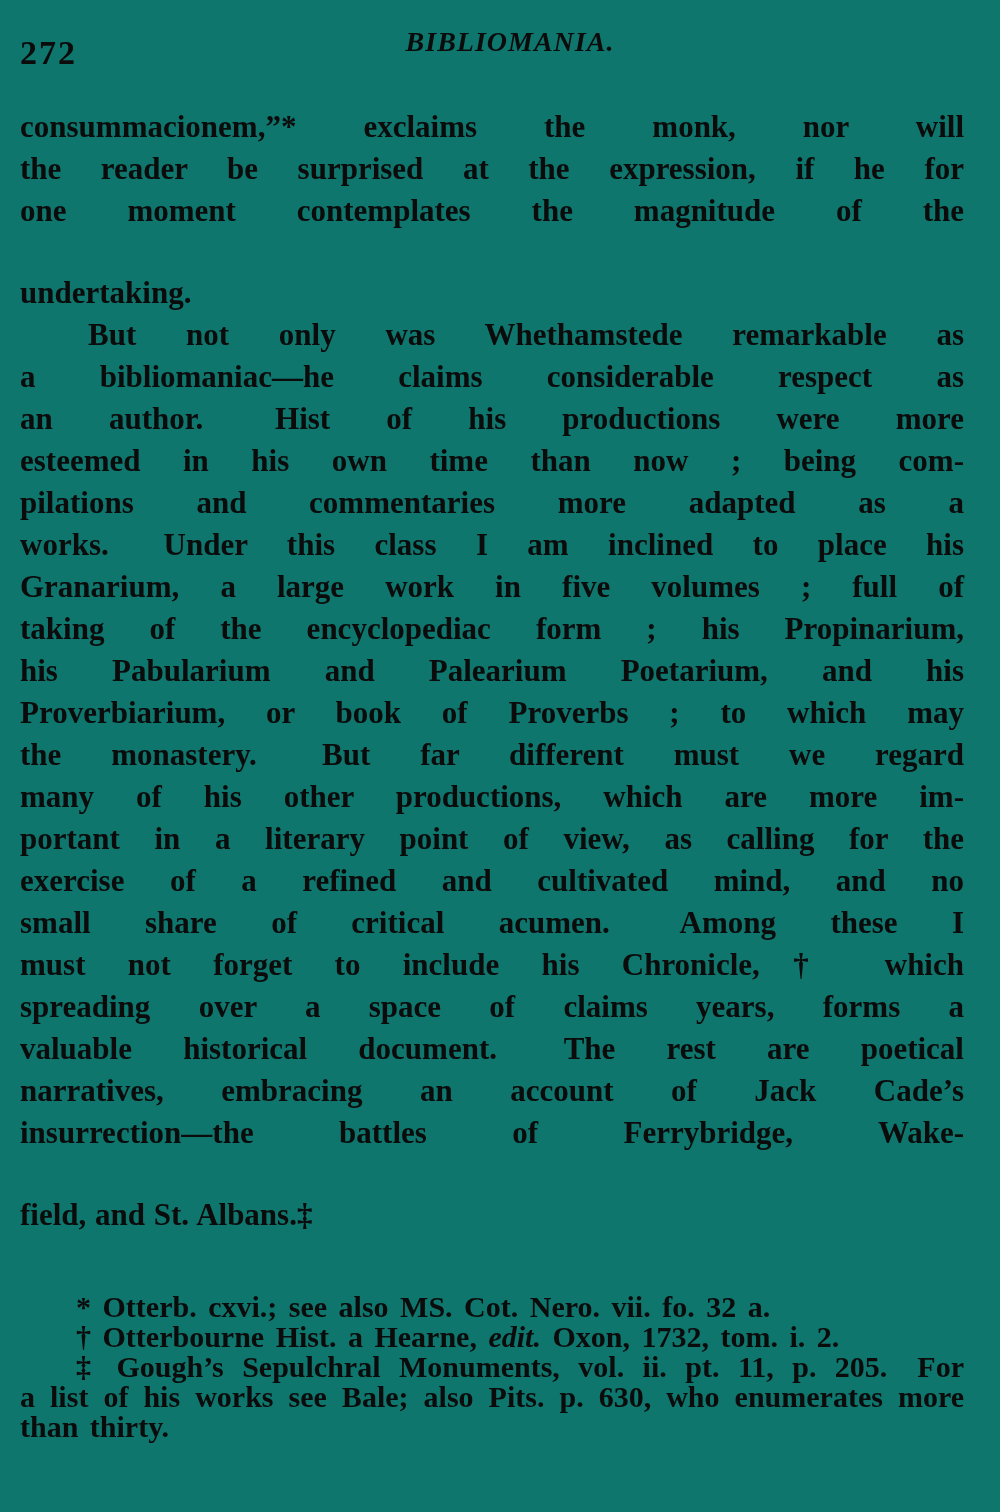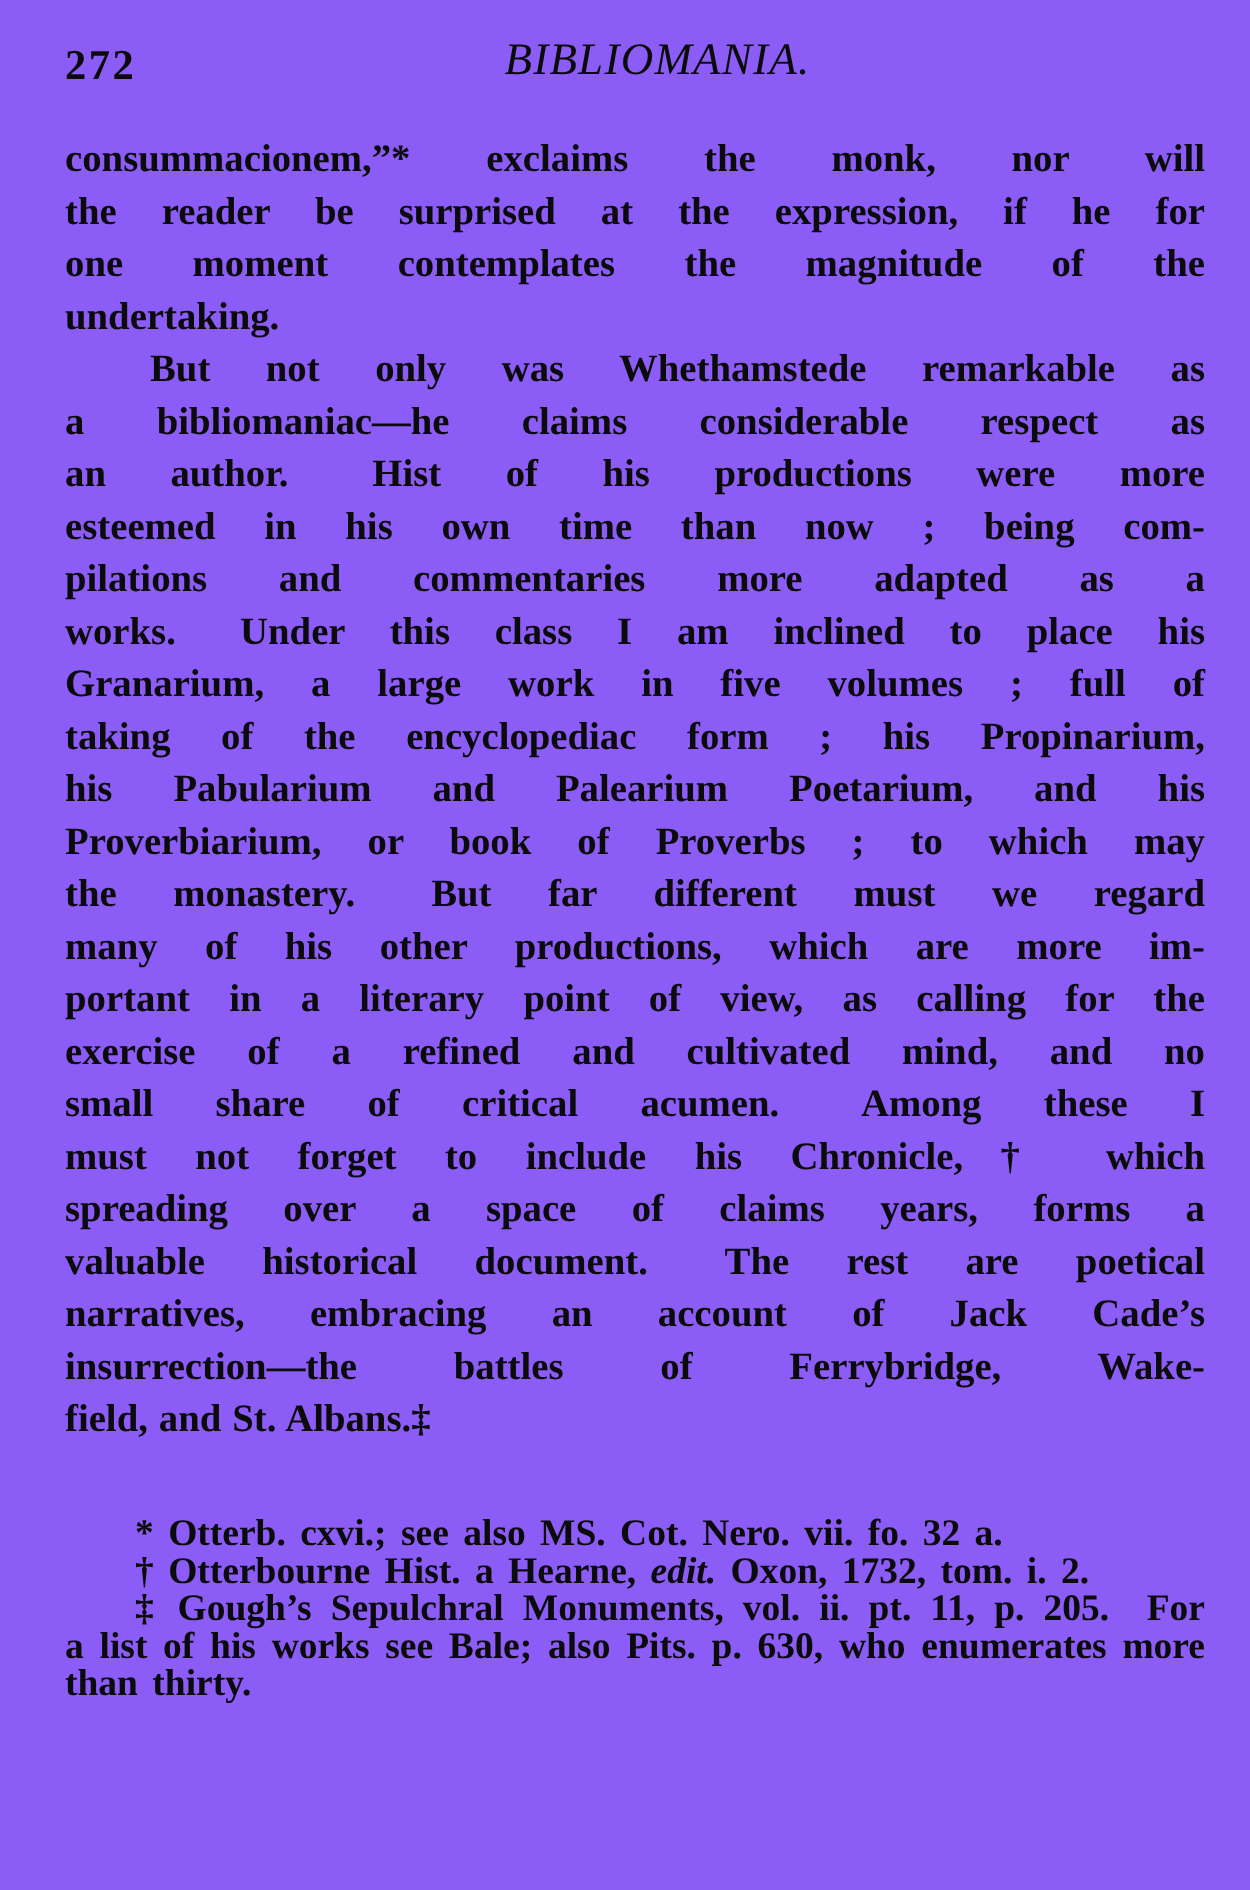--- a/index.html
+++ b/index.html
@@ -4,65 +4,66 @@
 <style>
   html, body {
     margin: 0;
     padding: 0;
     background: #ffffff;
   }
   .page {
     position: relative;
     width: 1000px;
     height: 1512px;
-    background: #8b5cf6;
+    background: #0f766e;
     color: #0b0b0b;
     font-family: "Liberation Serif", "DejaVu Serif", serif;
     box-sizing: border-box;
-    padding: 20px 36px 0 52px;
+    padding: 20px 36px 0 20px;
     overflow: hidden;
   }
   .header {
     position: relative;
     height: 76px;
   }
   .page-number {
     position: absolute;
     left: 0;
     top: 14px;
     font-size: 34px;
     font-weight: 700;
     letter-spacing: 2px;
   }
   .running-title {
     position: absolute;
     left: calc(50% + 18px);
     transform: translateX(-50%);
     top: 6px;
-    font-size: 36px;
+    font-size: 28px;
     font-style: italic;
-    font-weight: 400;
+    font-weight: 700;
     letter-spacing: 1px;
     white-space: nowrap;
   }
   .body-text {
     margin-top: 10px;
     font-size: 31px;
     font-weight: 700;
     line-height: 42px;
   }
   .line {
     text-align: justify;
     text-align-last: justify;
     height: 42px;
     word-spacing: 1px;
   }
   .line.last {
     text-align: right;
     text-align-last: left;
+    margin-top: 40px;
   }
   .line.indent {
     text-indent: 68px;
   }
   .footnotes {
     margin-top: 56px;
     font-size: 30px;
     font-weight: 700;
     line-height: 30px;
   }

